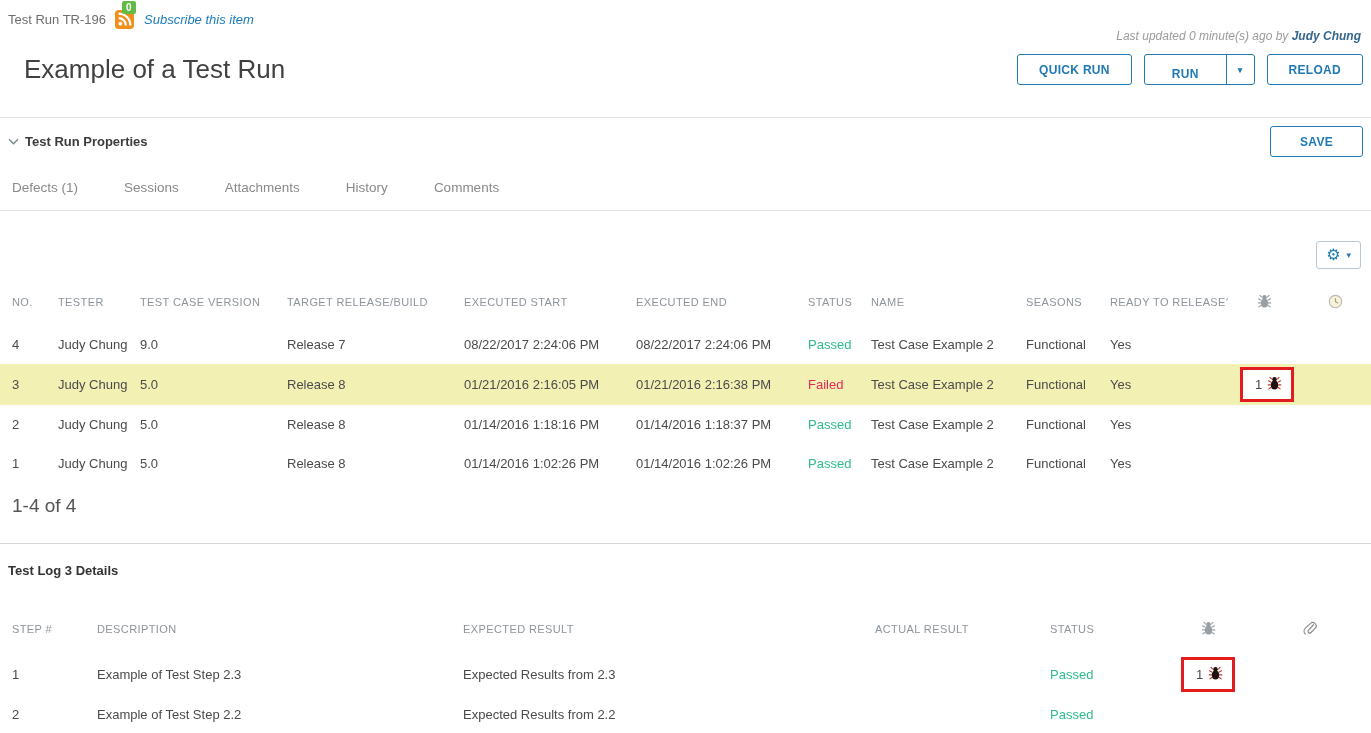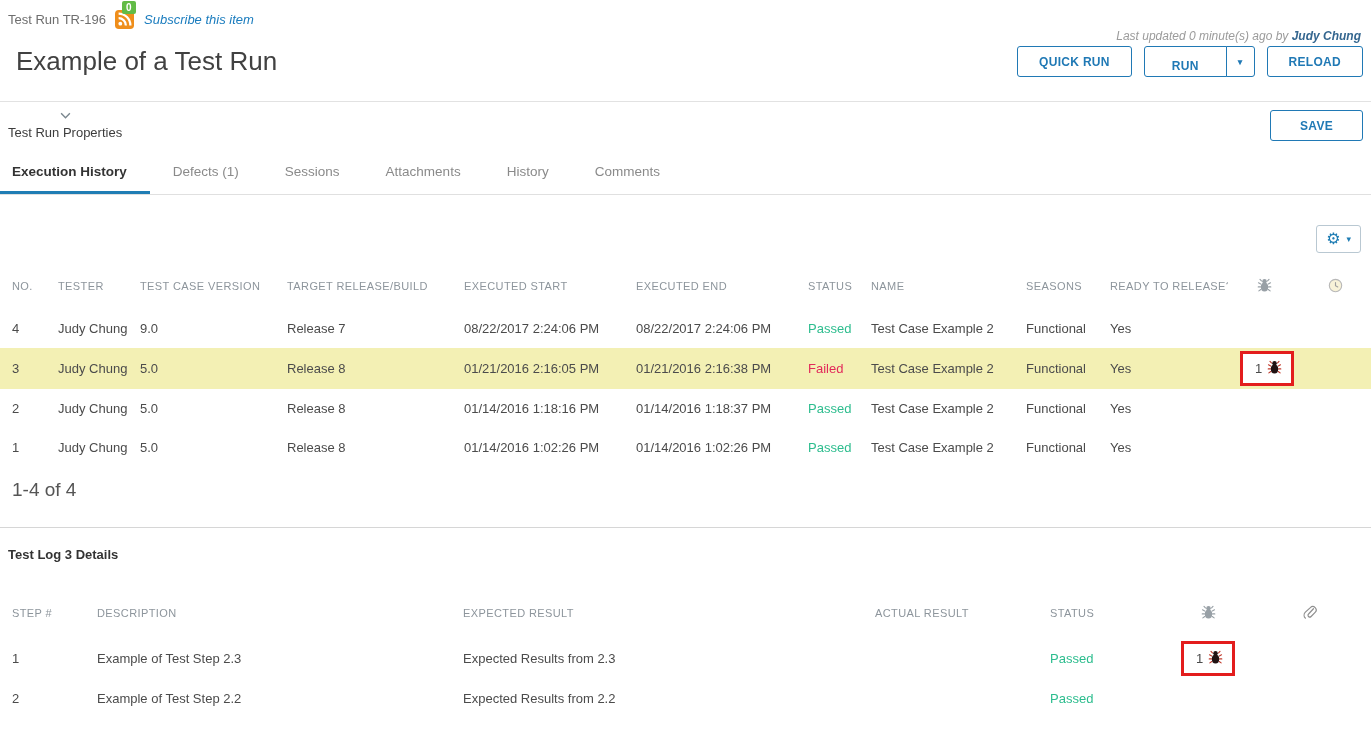--- a/index.html
+++ b/index.html
@@ -13,31 +13,31 @@
   .top { display:flex; justify-content:space-between; align-items:center; padding:9px 8px 0 8px; height:30px; }
   .top-left { display:flex; align-items:center; gap:9px; }
   .item-label { font-size:13px; color:#6e6e6e; }
   .rss-wrap { position:relative; width:20px; height:20px; cursor:pointer; }
   .rss-badge { position:absolute; top:-9px; left:7px; background:#62bb46; color:#fff; font-size:10px; line-height:13px; padding:0 4px; border-radius:2px; font-weight:bold; }
   .subscribe { font-size:13px; font-style:italic; color:#1a7cbe; text-decoration:none; cursor:pointer; }
   .top-right { font-size:12px; font-style:italic; color:#9b9b9b; padding-right:2px;margin-top:32px; }
   .updated-user { font-weight:bold; color:#34668f; }
   
   .title-row { display:flex; justify-content:space-between; align-items:center; padding:8px 8px 16px 8px; }
-  .page-title { margin:8px; font-size:26px; font-weight:400; color:#414141; }
+  .page-title { margin:16px; font-size:26px; font-weight:400; color:#414141; }
   .actions { display:flex; gap:12px; align-items:center; }
   .btn { height:31px; background:#fff; border:1px solid #2079b5; border-radius:3px; color:#2079b5;
          font-size:12px; font-weight:bold; letter-spacing:.3px; padding:0 21px; cursor:pointer;
          font-family:"Liberation Sans", sans-serif; }
   .split { display:flex; }
   .split .main { border-radius:3px 0 0 3px; padding:12px 27px; }
   .split .caret-seg { border-radius:0 3px 3px 0; margin-left:-1px; padding:0 11px; font-size:9px; }
   
   .props-row { border-top:1px solid #e2e2e2; display:flex; justify-content:space-between; align-items:center; padding:8px 8px 8px 8px; }
-  .props-left { display:flex; align-items:center; gap:6px; font-weight:normal; font-size:13px; color:#3c3c3c; cursor:pointer;flex-direction:column; }
+  .props-left { display:flex; align-items:center; gap:6px; font-weight:bold; font-size:13px; color:#3c3c3c; cursor:pointer; }
   .save-btn { padding:0 29px; }
   
   .tabs { display:flex; border-bottom:1px solid #e0e0e0; }
   .tab { padding:15px 23px 15px 23px; font-size:13.5px; color:#8a8a8a; cursor:pointer; white-space:nowrap; }
   .tab:first-child { padding-left:12px; }
   .tab.active { color:#333; font-weight:bold; border-bottom:3px solid var(--accent); padding-bottom:12px; }
   
   .gear-row { display:flex; justify-content:flex-end; padding:30px 10px 6px 0; }
   .gear-btn { height:28px; background:#fff; border:1px solid #b9c8d2; border-radius:3px; color:var(--accent);
               display:flex; align-items:center; gap:6px; padding:0 9px; cursor:pointer; font-family:inherit; }
@@ -100,21 +100,20 @@
   <div class="props-left">
     <svg width="11" height="7" viewBox="0 0 12 8" aria-hidden="true">
         <path d="M1 1.5 L6 6.5 L11 1.5" fill="none" stroke="#7a868e" stroke-width="1.6"></path>
       </svg>
     <span>Test Run Properties</span>
   </div>
   <button class="btn save-btn">SAVE</button>
 </div>
 
 <nav class="tabs">
-  <div class="tab active">Execution History</div>
   <div class="tab">Defects (1)</div>
   <div class="tab">Sessions</div>
   <div class="tab">Attachments</div>
   <div class="tab">History</div>
   <div class="tab">Comments</div>
 </nav>
 
 <div class="gear-row">
   <button class="gear-btn">
     <span class="gear-glyph">⚙</span>

